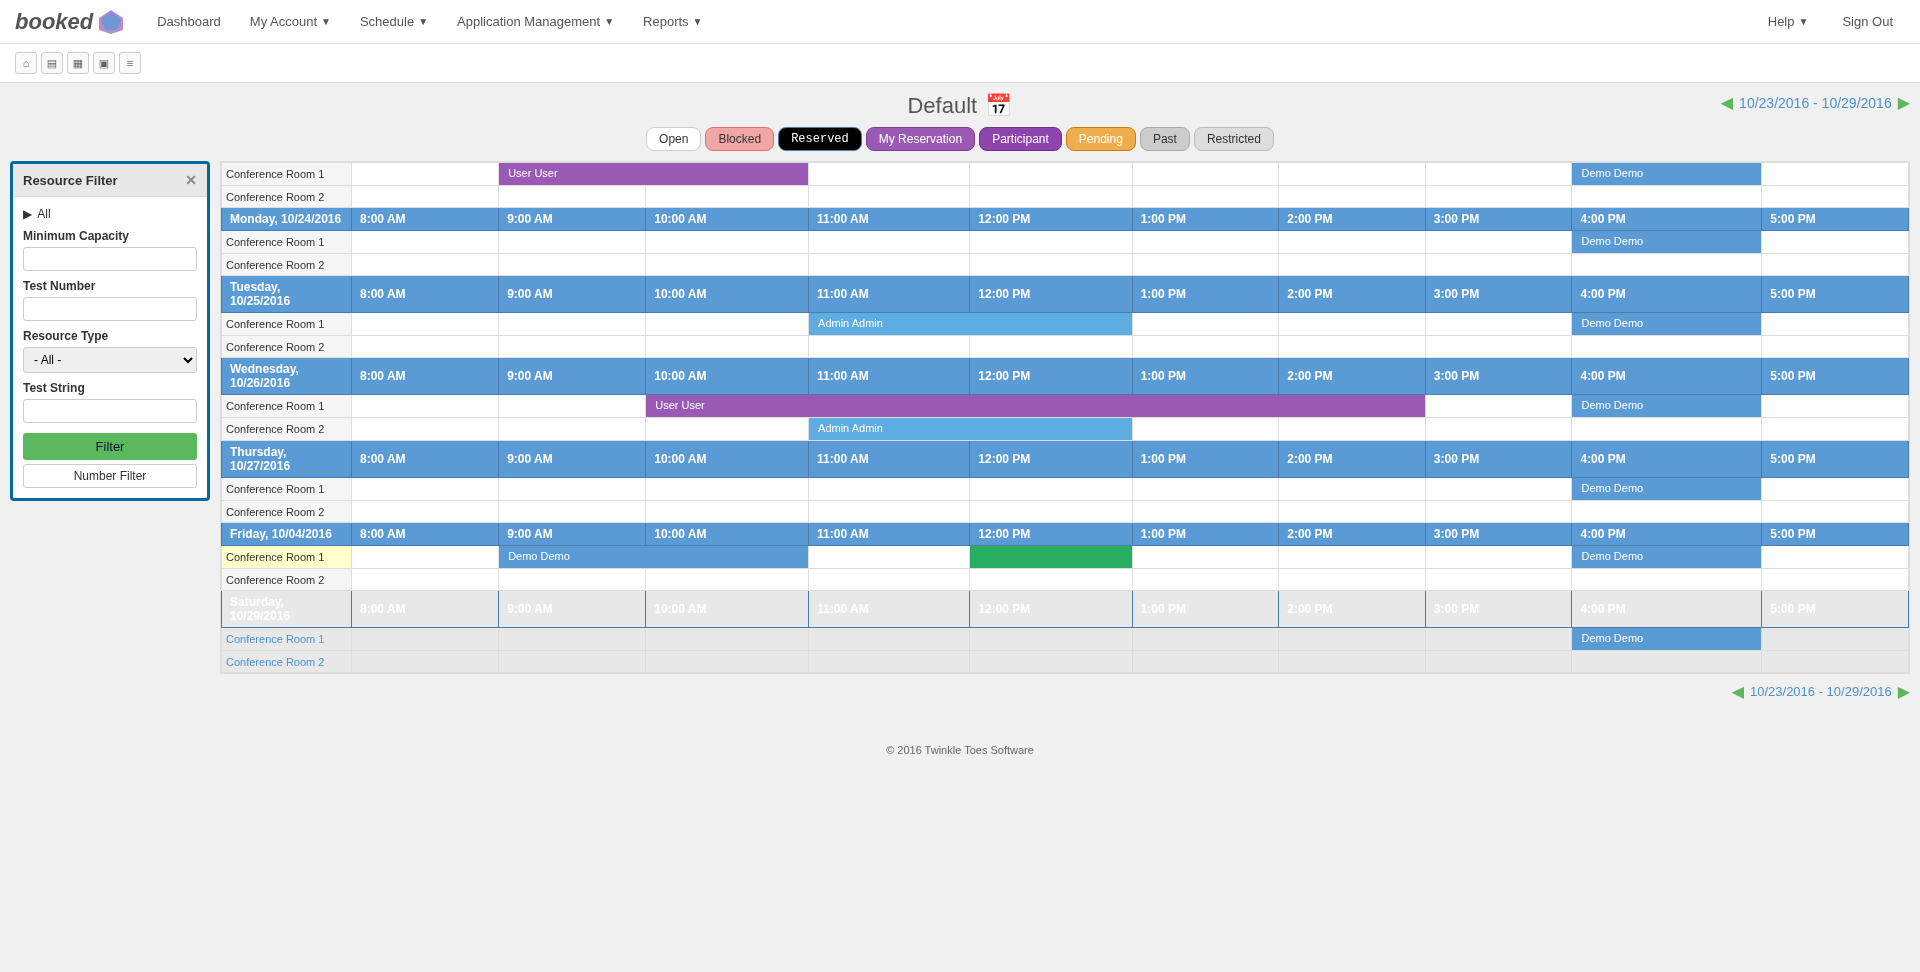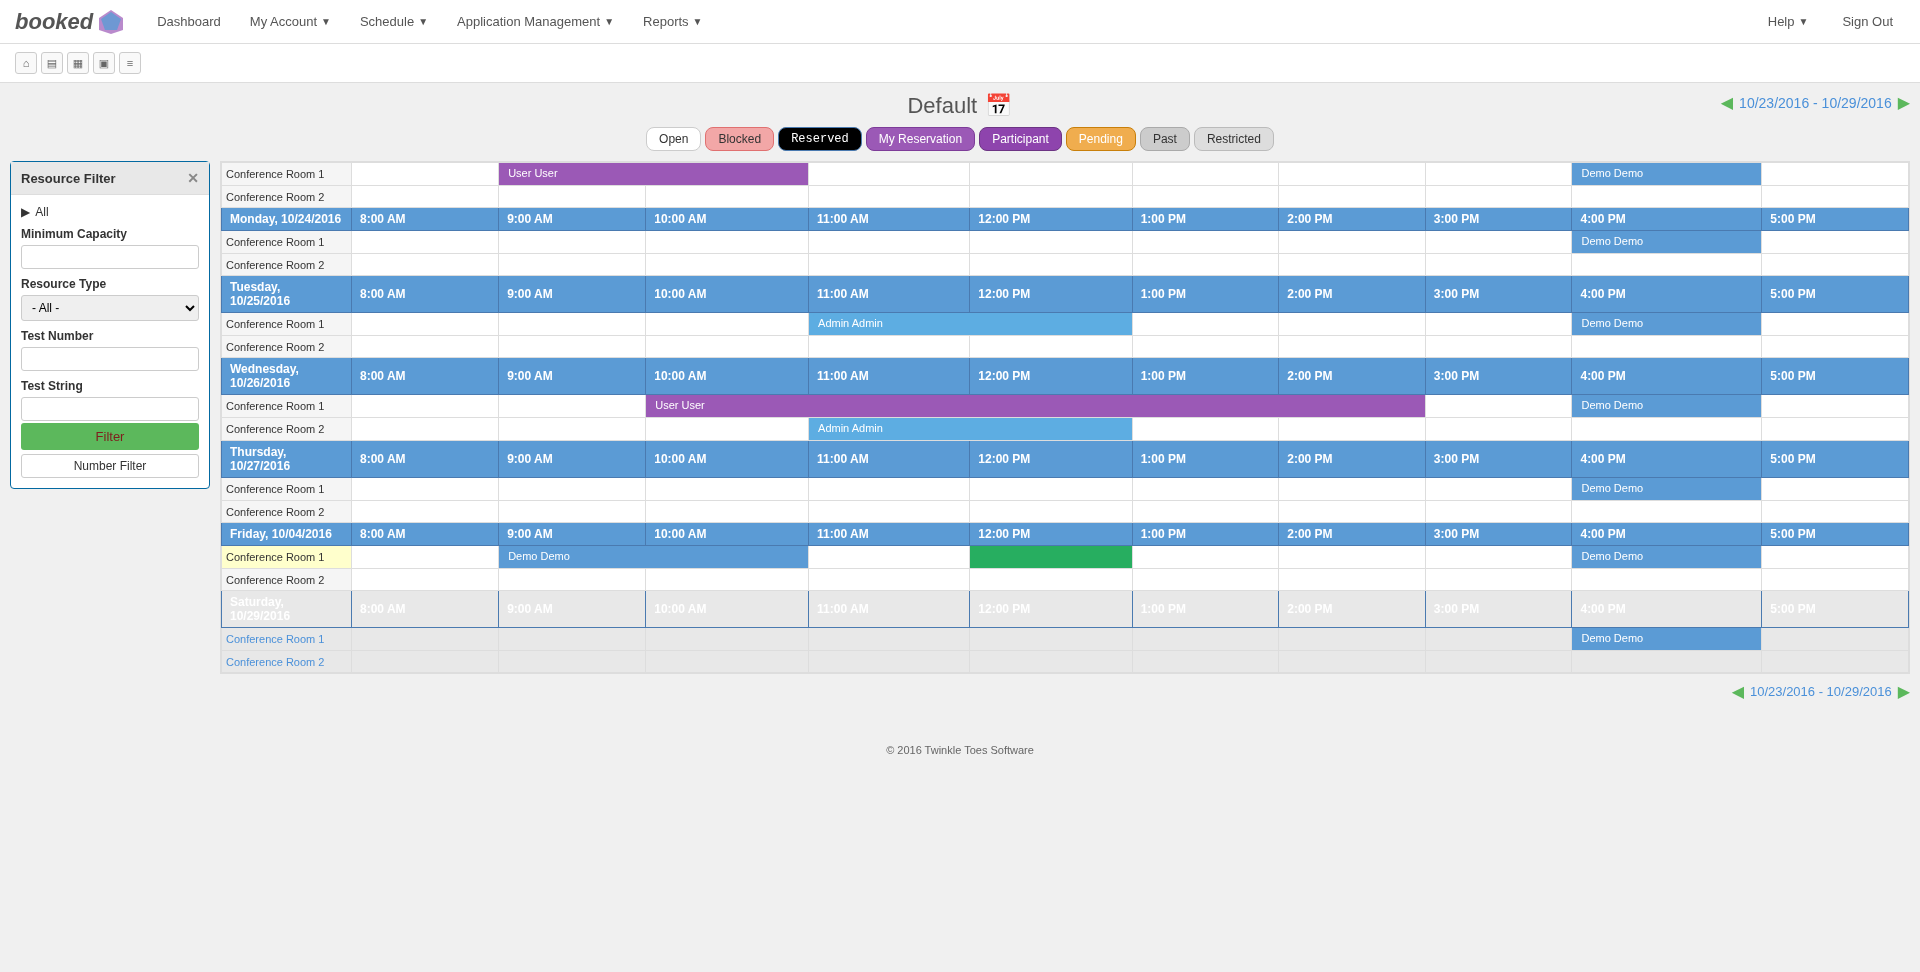--- a/index.html
+++ b/index.html
@@ -140,21 +140,21 @@
       display: flex;
       gap: 10px;
       align-items: flex-start;
     }
 
     
     .sidebar {
       width: 200px;
       min-width: 200px;
       background: #fff;
-      border: 1px solid #0369a1;
+      border: 3px solid #0369a1;
       border-radius: 4px;
     }
     .sidebar-header {
       background: #e8e8e8;
       padding: 8px 10px;
       font-weight: bold;
       font-size: 13px;
       display: flex;
       justify-content: space-between;
       align-items: center;
@@ -193,26 +193,26 @@
       width: 100%;
       padding: 4px 6px;
       border: 1px solid #ccc;
       border-radius: 3px;
       font-size: 12px;
     }
     .filter-btn {
       width: 100%;
       padding: 6px;
       background: #5cb85c;
-      color: #7f1d1d;
+      color: #0f172a;
       border: none;
       border-radius: 3px;
       cursor: pointer;
       font-size: 13px;
-      margin-top: 2px;
+      margin-top: 10px;
     }
     .clear-filter-btn {
       width: 100%;
       padding: 4px;
       background: #fff;
       color: #333;
       border: 1px solid #ccc;
       border-radius: 3px;
       cursor: pointer;
       font-size: 12px;
@@ -389,28 +389,28 @@
       <div class="sidebar-body">
         <div class="filter-all">
           <span>▶</span>
           <span>All</span>
         </div>
         <div class="filter-section">
           <label>Minimum Capacity</label>
           <input type="text" value="" style="">
         </div>
         <div class="filter-section">
+          <label>Test Number</label>
+          <input type="text" value="" style="">
+        </div>
+        <div class="filter-section">
           <label>Resource Type</label>
           <select>
             <option>- All -</option>
           </select>
-        </div>
-        <div class="filter-section">
-          <label>Test Number</label>
-          <input type="text" value="" style="">
         </div>
         <div class="filter-section">
           <label>Test String</label>
           <input type="text" value="" style="">
         </div>
         <button class="filter-btn">Filter</button>
         <div class="clear-filter-btn">Number Filter</div>
       </div>
     </div>
 

